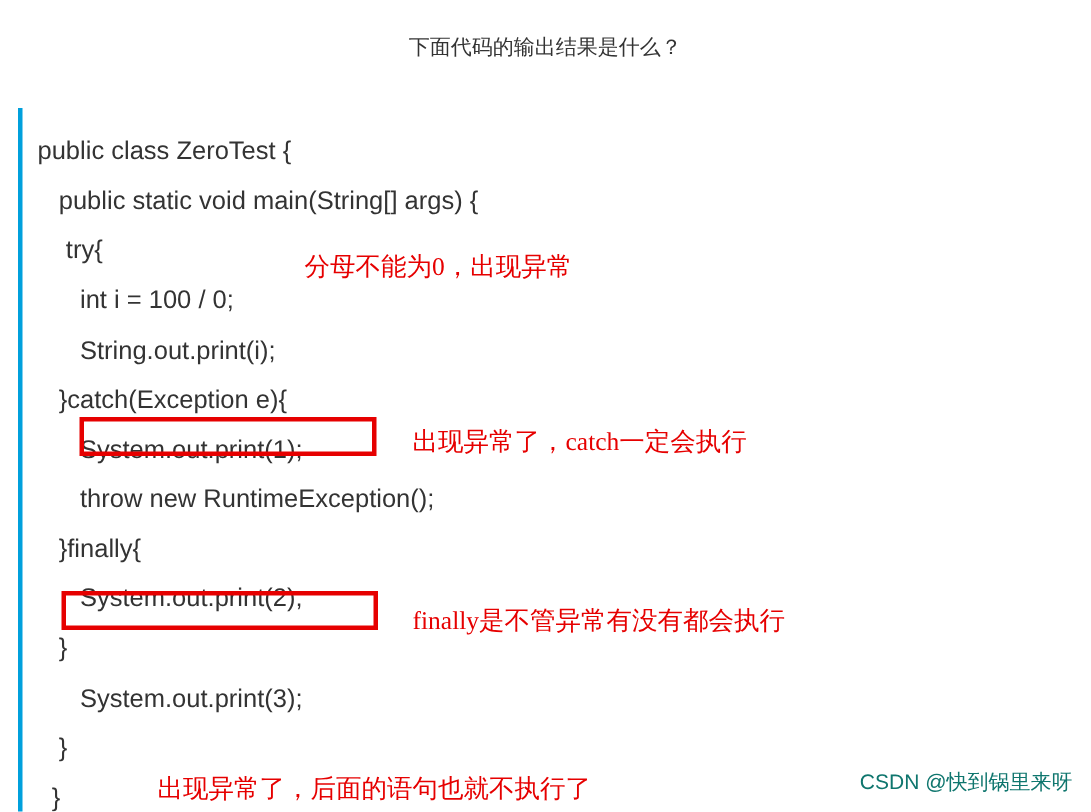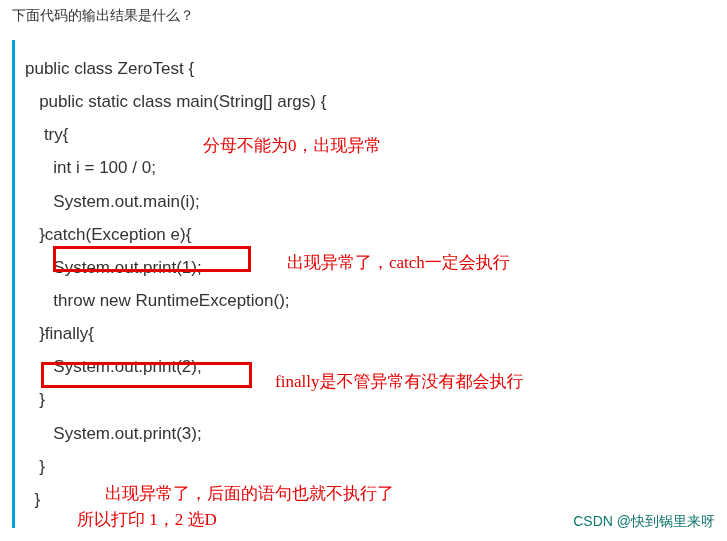--- a/index.html
+++ b/index.html
@@ -7,21 +7,22 @@
       font-family: "Microsoft YaHei", Arial, sans-serif;
       background: #fff;
       width: 727px;
       height: 541px;
       position: relative;
       overflow: hidden;
     }
     .question {
       font-size: 14px;
       color: #333;
-      padding: 7px 12px;
+      padding: 23px 12px;
+      text-align: center;
     }
     .code-area {
       border-left: 3px solid #00a0dc;
       margin: 8px 0 0 12px;
       padding: 12px 0 12px 10px;
       position: relative;
     }
     .code-line {
       font-family: Arial, sans-serif;
       font-size: 17px;
@@ -51,36 +52,36 @@
       font-family: "Microsoft YaHei", Arial, sans-serif;
     }
   </style>
 </head>
 <body>
 
 <div class="question">下面代码的输出结果是什么？</div>
 
 <div class="code-area">
   <div class="code-line">public class ZeroTest {</div>
-  <div class="code-line">   public static class main(String[] args) {</div>
+  <div class="code-line">   public static void main(String[] args) {</div>
   <div class="code-line">    try{</div>
   <div class="code-line">      int i = 100 / 0;</div>
-  <div class="code-line">      System.out.main(i);</div>
+  <div class="code-line">      String.out.print(i);</div>
   <div class="code-line">   }catch(Exception e){</div>
   <div class="code-line">      System.out.print(1);</div>
   <div class="code-line">      throw new RuntimeException();</div>
   <div class="code-line">   }finally{</div>
   <div class="code-line">      System.out.print(2);</div>
   <div class="code-line">   }</div>
   <div class="code-line">      System.out.print(3);</div>
   <div class="code-line">   }</div>
   <div class="code-line">  }</div>
 
   <div class="annotation" style="left:188px; top:94px;">分母不能为0，出现异常</div>
-  <div class="annotation" style="left:272px; top:211px;">出现异常了，catch一定会执行</div>
+  <div class="annotation" style="left:260px; top:211px;">出现异常了，catch一定会执行</div>
   <div class="annotation" style="left:260px; top:330px;">finally是不管异常有没有都会执行</div>
   <div class="annotation" style="left:90px; top:442px;">出现异常了，后面的语句也就不执行了</div>
   <div class="annotation" style="left:62px; top:468px;">所以打印 1，2 选D</div>
 
   <div class="redbox" style="left:38px; top:206px; width:198px; height:26px;"></div>
   <div class="redbox" style="left:26px; top:322px; width:211px; height:26px;"></div>
 </div>
 
 <div class="watermark">CSDN @快到锅里来呀</div>
 

